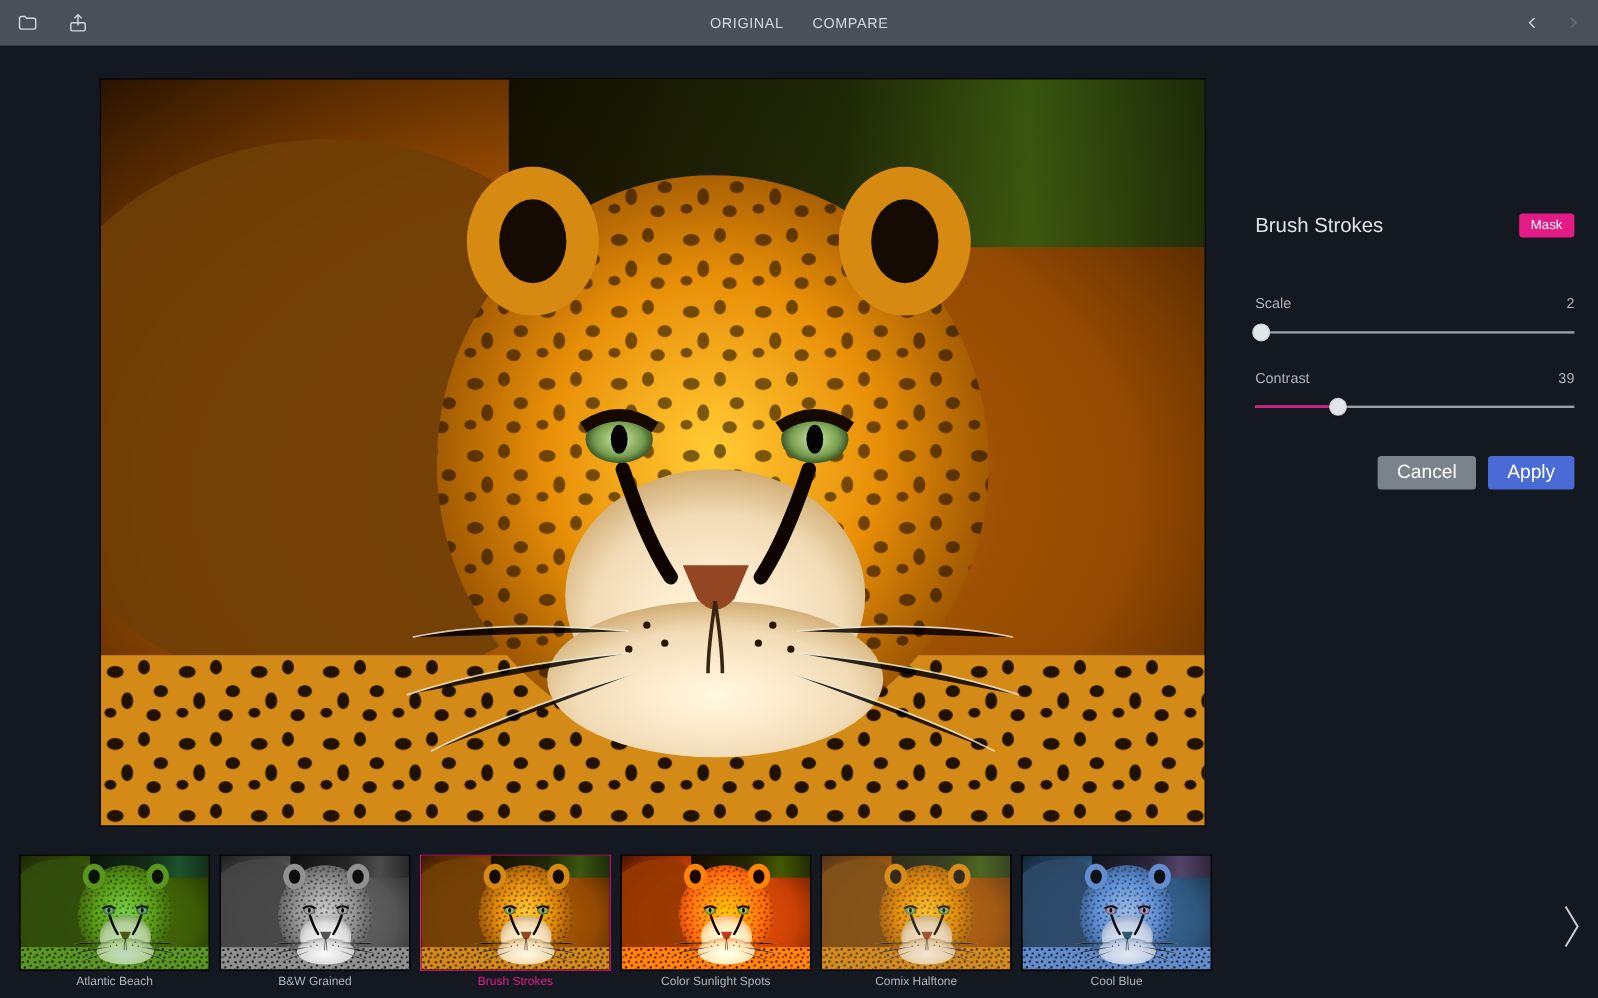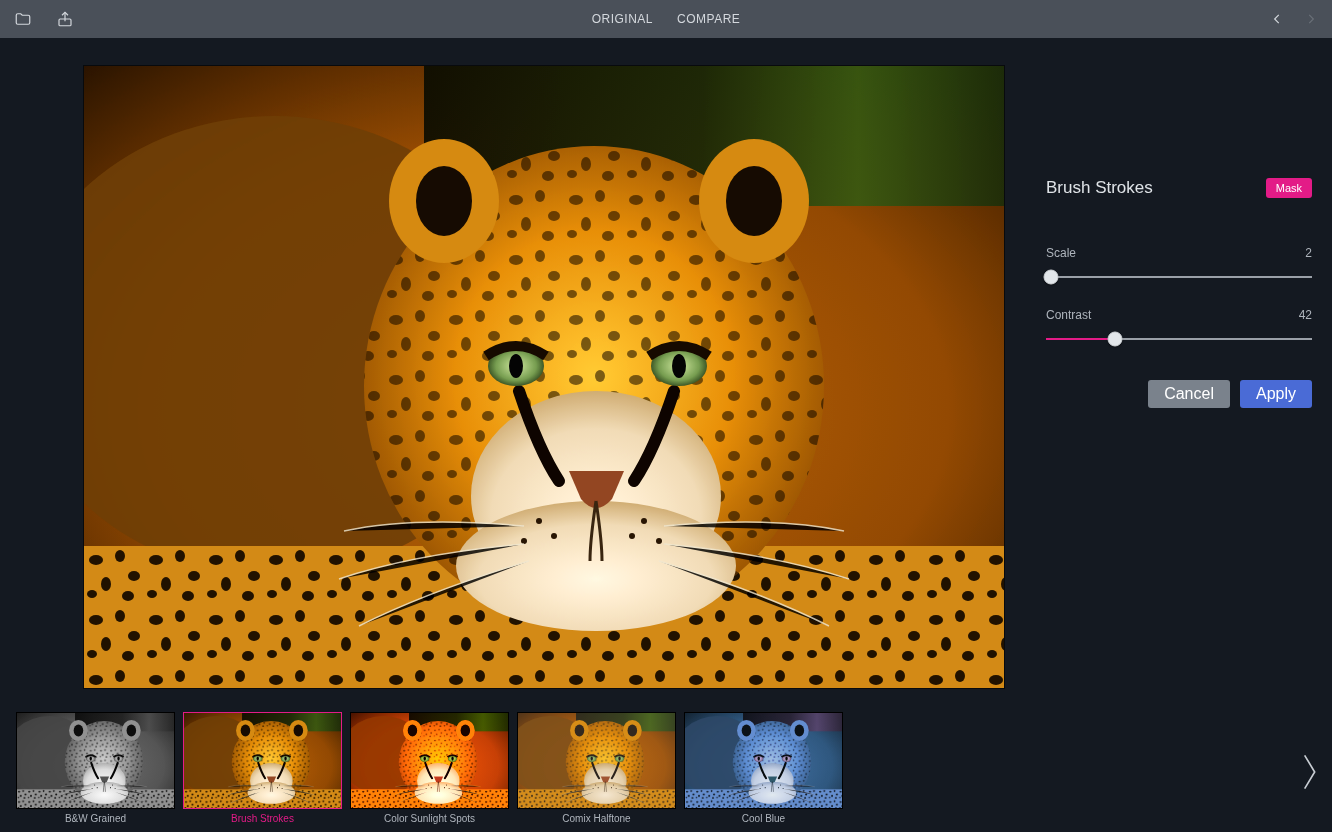--- a/index.html
+++ b/index.html
@@ -226,21 +226,21 @@
       <div class="slider">
         <div class="track"></div>
         <div class="fill" style="width:2%"></div>
         <div class="thumb" style="left:2%"></div>
       </div>
     </div>
 
     <div class="slider-group">
       <div class="slider-label-row">
         <span>Contrast</span>
-        <span>42</span>
+        <span>39</span>
       </div>
       <div class="slider">
         <div class="track"></div>
         <div class="fill" style="width:26%"></div>
         <div class="thumb" style="left:26%"></div>
       </div>
     </div>
 
     <div class="btn-row">
       <button class="btn cancel">Cancel</button>
@@ -251,20 +251,28 @@
 
 <div class="strip-area">
   <span class="strip-nav left">
     <svg width="20" height="44" viewBox="0 0 24 48" fill="none" stroke="currentColor" stroke-width="2">
         <path d="M16 4 4 24l12 20"></path>
       </svg>
   </span>
   <div class="strip" id="strip">
       <div class="thumb-item">
         <div class="thumb-img">
+          <svg class="leopard-svg f-atlantic" viewBox="0 0 920 622" preserveAspectRatio="xMidYMid slice">
+            <use href="#leopard"></use>
+          </svg>
+        </div>
+        <div class="thumb-label">Atlantic Beach</div>
+      </div>
+      <div class="thumb-item">
+        <div class="thumb-img">
           <svg class="leopard-svg f-bw" viewBox="0 0 920 622" preserveAspectRatio="xMidYMid slice">
             <use href="#leopard"></use>
           </svg>
         </div>
         <div class="thumb-label">B&amp;W Grained</div>
       </div>
       <div class="thumb-item selected">
         <div class="thumb-img">
           <svg class="leopard-svg f-brush" viewBox="0 0 920 622" preserveAspectRatio="xMidYMid slice">
             <use href="#leopard"></use>

